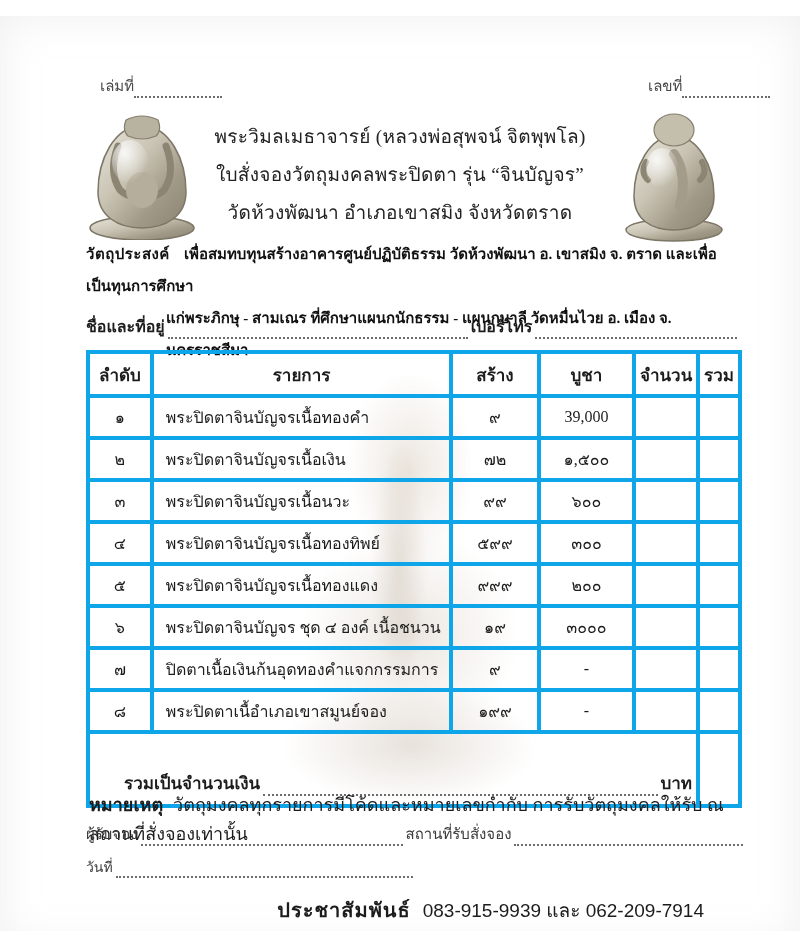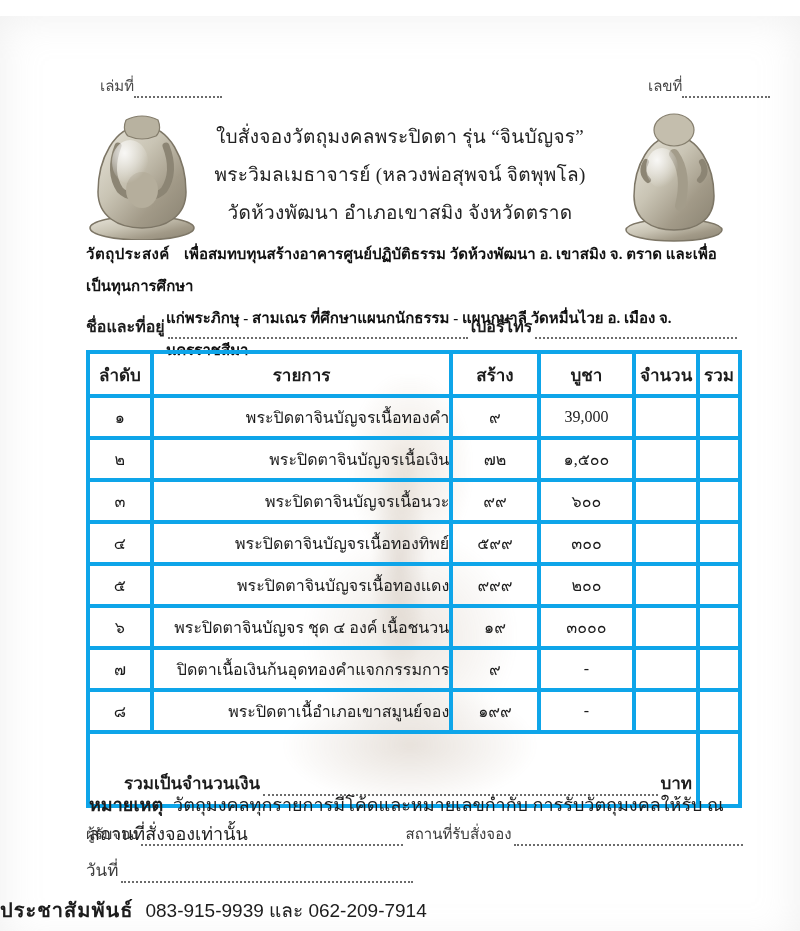--- a/index.html
+++ b/index.html
@@ -38,44 +38,44 @@
   .name-line { position:absolute; left:86px; top:298px; width:654px; display:flex; align-items:flex-end; font-size:16px; font-weight:bold; }
   .fill { flex:1; border-bottom:2px dotted #6b6b6b; height:15px; margin:0 3px; }
   .fill.fixed300 { flex:0 0 300px; }
   .fill.fixed260 { flex:0 0 262px; }
 
   
   .order-table { position:absolute; left:86px; top:334px; width:656px; border-collapse:collapse; }
   .order-table th, .order-table td { border:4px solid #0ea5e9; font-size:16px; }
   .order-table th { height:44px; font-size:17px; font-weight:bold; text-align:center; }
   .order-table td { height:42px; text-align:center; }
-  .order-table td.item { text-align:right; padding-left:12px; }
+  .order-table td.item { text-align:left; padding-left:12px; }
   .order-table td.sum-row { height:74px; vertical-align:bottom; text-align:left; padding:0 4px 8px 34px; }
   .sum-line { display:flex; align-items:flex-end; font-size:17px; font-weight:bold; }
   .col-no { width:64px; } .col-item { width:302px; } .col-made { width:88px; }
   .col-price { width:96px; } .col-qty { width:64px; } .col-total { width:42px; }
 
   
   .watermark { position:absolute; left:230px; top:360px; width:360px; height:420px; pointer-events:none;
     background:
       radial-gradient(ellipse 90px 140px at 50% 22%, rgba(164,132,96,.20), rgba(164,132,96,0) 70%),
       radial-gradient(ellipse 150px 150px at 50% 62%, rgba(150,120,88,.18), rgba(150,120,88,0) 72%),
       radial-gradient(ellipse 170px 80px at 50% 88%, rgba(140,110,80,.20), rgba(140,110,80,0) 75%),
       radial-gradient(ellipse 40px 180px at 47% 45%, rgba(120,90,60,.16), rgba(120,90,60,0) 70%);
     filter:blur(2px);
   }
 
   
   .note-line { position:absolute; left:89px; top:774px; width:660px; font-size:18px; }
   .note-label { font-weight:bold; margin-right:10px; }
   .sign-line { position:absolute; left:86px; top:806px; width:660px; display:flex; align-items:flex-end; font-size:15px; color:#3d3d3d; }
-  .date-line { position:absolute; left:86px; top:840px; width:330px; display:flex; align-items:flex-end; font-size:17px; color:#3d3d3d; }
-
-  
-  .footer { position:absolute; left:0; top:878px; width:704px; text-align:left; }
+  .date-line { position:absolute; left:86px; top:840px; width:330px; display:flex; align-items:flex-end; font-size:14px; color:#3d3d3d; }
+
+  
+  .footer { position:absolute; left:0; top:878px; width:704px; text-align:right; }
   .footer-label { font-weight:bold; font-size:20px; letter-spacing:1px; }
   .footer-phones { font-family:"Liberation Sans", sans-serif; font-size:19px; margin-left:8px; }
 </style>
 </head>
 <body>
 
 <div class="page">
   <div class="scan-edge"></div>
 
   <div class="ledger left">
@@ -117,22 +117,22 @@
       <path d="M58 26 C34 26 18 56 18 86 C18 110 36 120 58 120 C80 120 98 110 98 86 C98 56 82 26 58 26 Z" fill="url(#silv)" stroke="#7d7666" stroke-width="1.5"></path>
       <ellipse cx="58" cy="20" rx="20" ry="16" fill="#c4bead" stroke="#857e6d" stroke-width="1.2"></ellipse>
       <path d="M30 52 q-6 10 2 18" fill="none" stroke="#8c8574" stroke-width="6" stroke-linecap="round"></path>
       <path d="M86 52 q6 10 -2 18" fill="none" stroke="#8c8574" stroke-width="6" stroke-linecap="round"></path>
       <path d="M58 44 q14 20 6 52" fill="none" stroke="#a39c8a" stroke-width="10" stroke-linecap="round"></path>
       <ellipse cx="46" cy="58" rx="16" ry="20" fill="url(#hl)"></ellipse>
     </svg>
   </div>
 
   <div class="title-block">
+    <div class="title-line">พระวิมลเมธาจารย์  (หลวงพ่อสุพจน์  จิตพุพโล)</div>
     <div class="title-line">ใบสั่งจองวัตถุมงคลพระปิดตา  รุ่น “จินบัญจร”</div>
-    <div class="title-line">พระวิมลเมธาจารย์  (หลวงพ่อสุพจน์  จิตพุพโล)</div>
     <div class="title-line">วัดห้วงพัฒนา  อำเภอเขาสมิง  จังหวัดตราด</div>
   </div>
 
   <div class="purpose">
     <div><span class="purpose-label">วัตถุประสงค์</span><span>เพื่อสมทบทุนสร้างอาคารศูนย์ปฏิบัติธรรม วัดห้วงพัฒนา  อ. เขาสมิง จ. ตราด และเพื่อเป็นทุนการศึกษา</span></div>
     <div class="purpose-line2">แก่พระภิกษุ - สามเณร ที่ศึกษาแผนกนักธรรม - แผนกบาลี วัดหมื่นไวย อ. เมือง จ. นครราชสีมา</div>
   </div>
 
   <div class="name-line">
     <span>ชื่อและที่อยู่</span>

